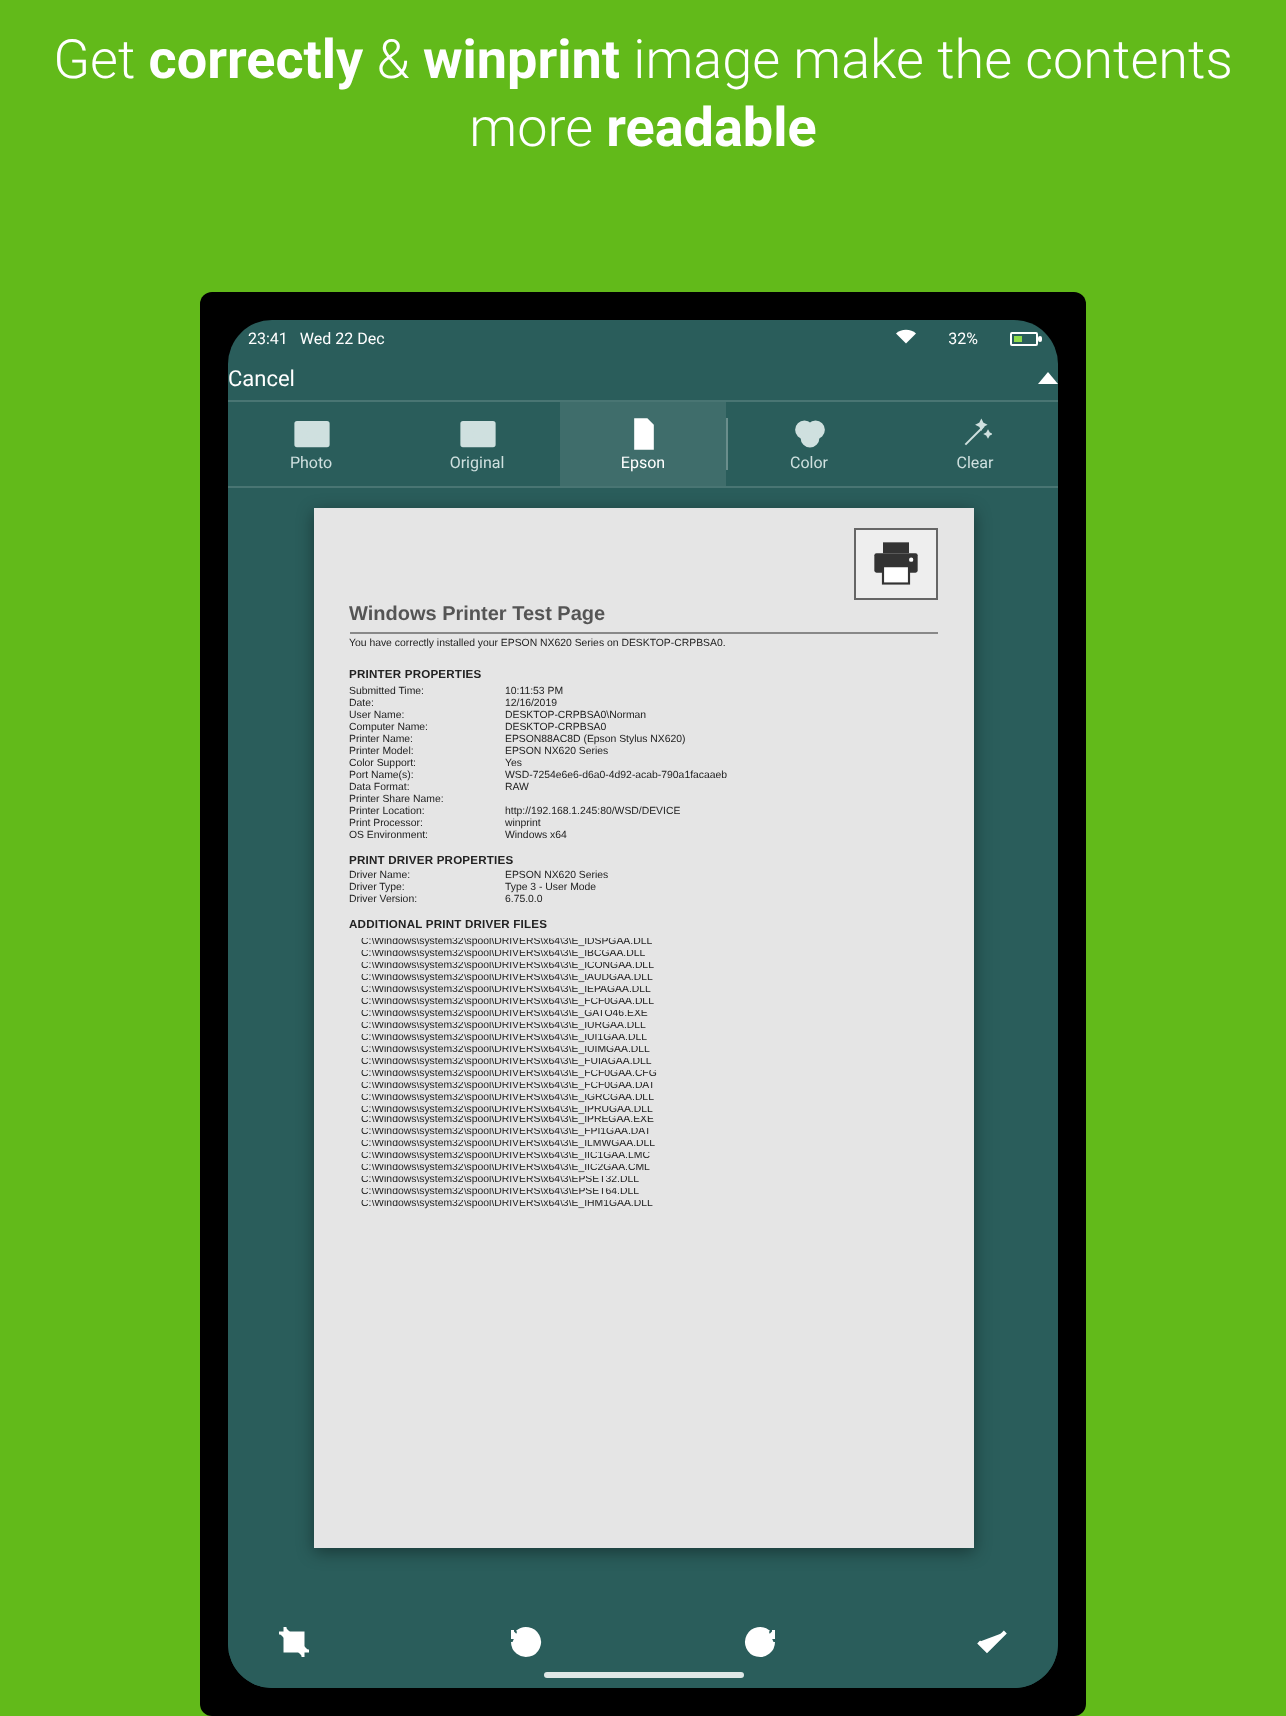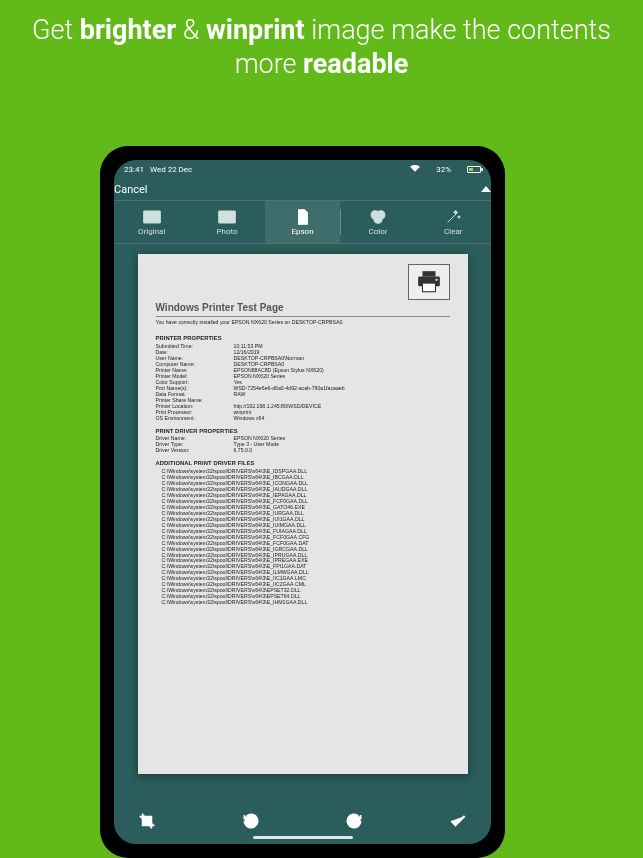--- a/index.html
+++ b/index.html
@@ -18,24 +18,24 @@
     font-weight: 300;
     padding: 14px 20px 0 20px;
     line-height: 1.25;
   }
   .headline .b { font-weight: 700; }
 
   .tablet {
     position: absolute;
     top: 146px;
     left: 100px;
-    width: 405px;
+    width: 443px;
     height: 712px; 
     background: #000;
-    border-radius: 28px;
+    border-radius: 6px;
     padding: 14px;
   }
   .screen {
     width: 100%;
     height: 100%;
     background: #2a5d5b;
     border-radius: 22px;
     display: flex;
     flex-direction: column;
     overflow: hidden;
@@ -183,21 +183,21 @@
     background:rgba(255,255,255,.85);
     border-radius:2px;
   }
 
   svg { fill: currentColor; }
 </style>
 </head>
 <body>
 
 <div class="headline">
-  <span>Get </span><span class="b">brighter</span><span> &amp; </span><span class="b">winprint</span><span> image make the contents more </span><span class="b">readable</span>
+  <span>Get </span><span class="b">correctly</span><span> &amp; </span><span class="b">winprint</span><span> image make the contents more </span><span class="b">readable</span>
 </div>
 
 <div class="tablet">
   <div class="screen">
 
     <div class="statusbar">
       <div class="sb-left">
         <span>23:41</span>
         <span>Wed 22 Dec</span>
       </div>
@@ -221,31 +221,31 @@
 
     <div class="tabs" id="tabs">
         <div class="tab">
           <div class="tab-icon">
             <svg width="18" height="14" viewBox="0 0 24 18" fill="none" stroke="currentColor" stroke-width="1.5">
               <rect x="1" y="1" width="22" height="16" rx="1"></rect>
               <circle cx="7" cy="6" r="2" fill="currentColor"></circle>
               <path d="M1 14l6-5 5 4 4-3 7 6"></path>
             </svg>
           </div>
-          <div>Original</div>
+          <div>Photo</div>
         </div>
         <div class="tab">
           <div class="tab-icon">
             <svg width="18" height="14" viewBox="0 0 24 18" fill="none" stroke="currentColor" stroke-width="1.5">
               <rect x="1" y="1" width="22" height="16" rx="1"></rect>
               <circle cx="7" cy="6" r="2" fill="currentColor"></circle>
               <path d="M1 14l6-5 5 4 4-3 7 6"></path>
             </svg>
           </div>
-          <div>Photo</div>
+          <div>Original</div>
         </div>
         <div class="tab selected">
           <div class="tab-icon">
             <svg width="14" height="16" viewBox="0 0 18 22" fill="none" stroke="currentColor" stroke-width="1.5">
               <path d="M3 1h8l4 4v16H3z"></path>
               <path d="M11 1v4h4"></path>
               <path d="M6 10h6M6 13h6M6 16h6"></path>
             </svg>
           </div>
           <div>Epson</div>

